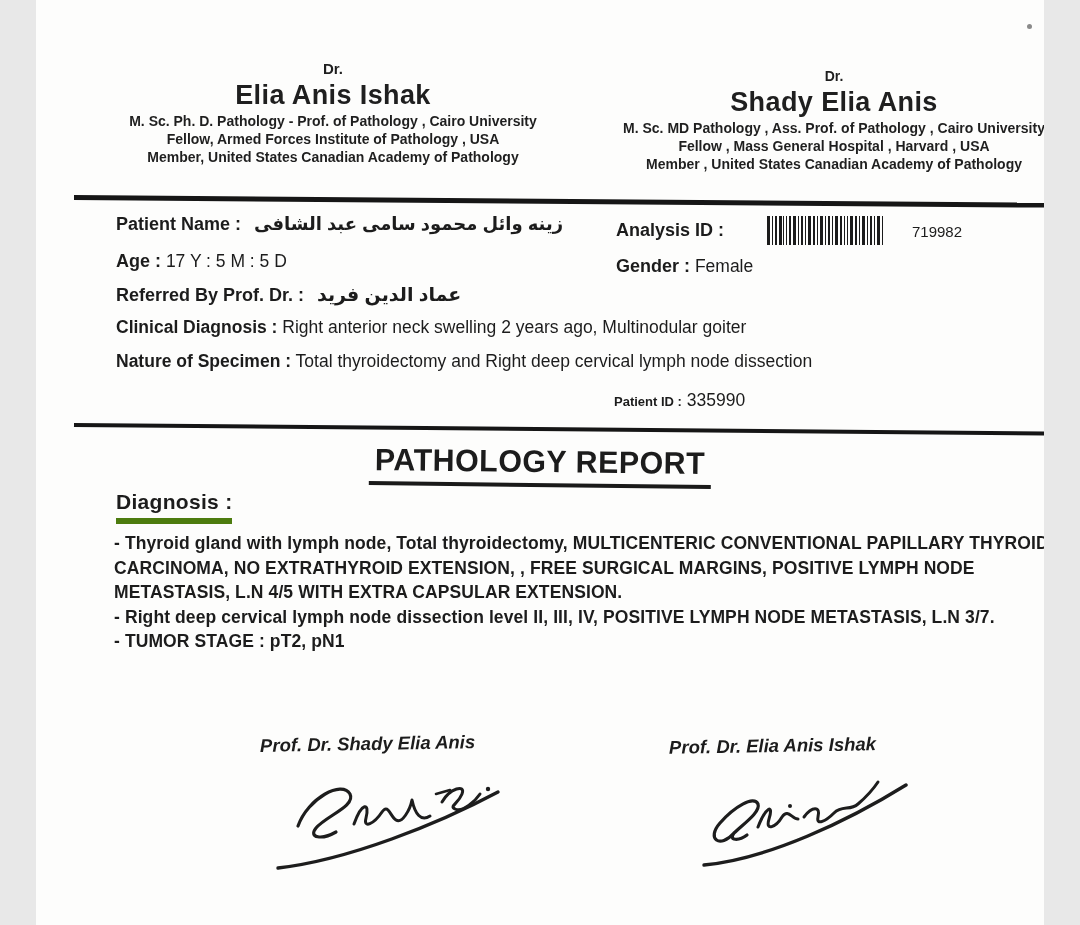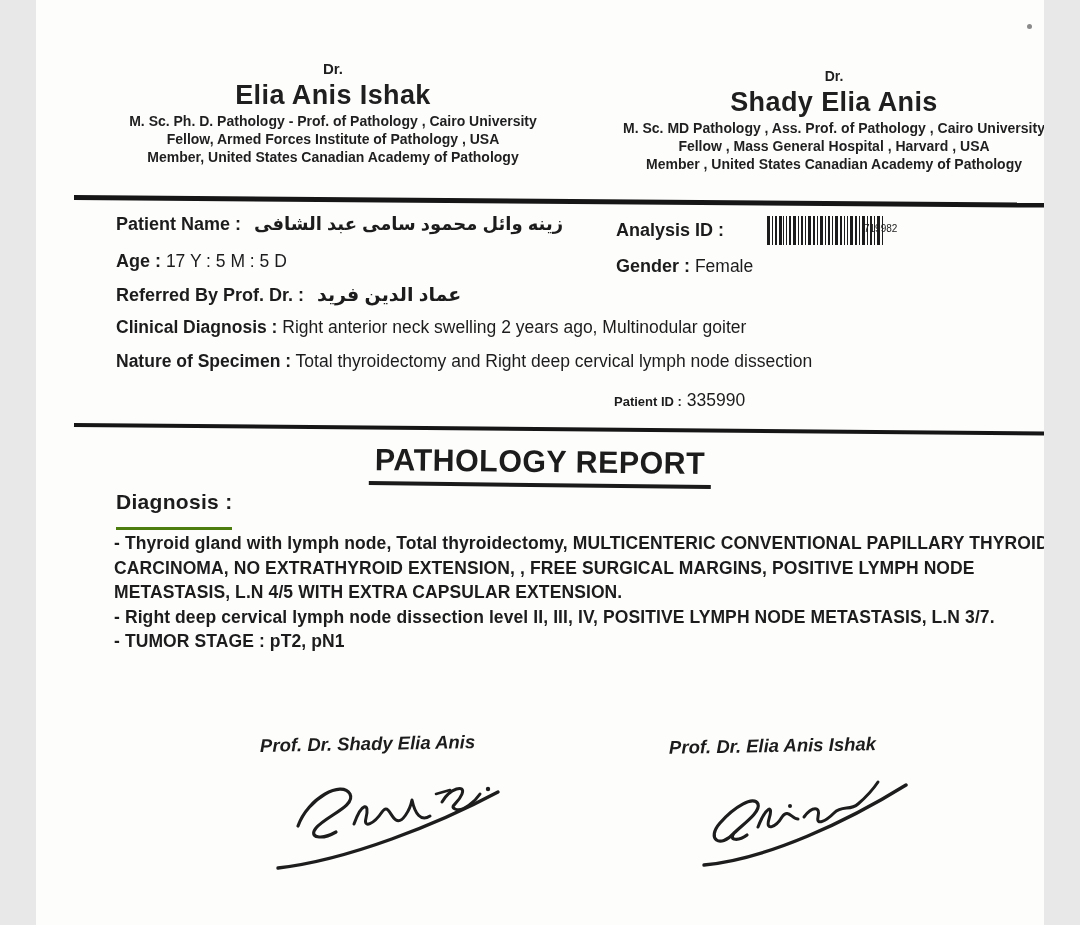--- a/index.html
+++ b/index.html
@@ -44,22 +44,22 @@
     letter-spacing: 0.5px;
     border-bottom: 4px solid #1a1a1a;
     padding: 0 6px 3px 6px;
     transform: scaleX(0.98);
   }
 
   .diag-heading {
     display: inline-block;
     font-size: 21px;
     font-weight: bold;
-    border-bottom: 3px solid #4d7c0f;
-    padding-bottom: 13px;
+    border-bottom: 6px solid #4d7c0f;
+    padding-bottom: 4px;
     letter-spacing: 0.3px;
   }
   .diag-body { width: 952px; font-size: 17.5px; font-weight: bold; line-height: 24.5px; letter-spacing: 0.1px; }
   .diag-body p { margin: 0; }
 
   .sig-name { font-size: 18.5px; font-weight: bold; font-style: italic; transform: rotate(-1deg); }
 
   .speck { position: absolute; background: #8a8a8a; border-radius: 50%; }
 
   svg .ink { stroke: #1d1d1d; fill: none; stroke-linecap: round; stroke-linejoin: round; }
@@ -130,21 +130,21 @@
         <rect x="88" y="0" width="2" height="29"></rect>
       <rect x="92" y="0" width="1" height="29"></rect>
         <rect x="95" y="0" width="3" height="29"></rect>
       <rect x="100" y="0" width="1" height="29"></rect>
         <rect x="103" y="0" width="2" height="29"></rect>
       <rect x="107" y="0" width="1" height="29"></rect>
         <rect x="110" y="0" width="3" height="29"></rect>
       <rect x="115" y="0" width="1" height="29"></rect>
     </g>
   </svg>
-  <div class="abs row" style="left:828px; top:223px; font-size:10px;">719982</div>
+  <div class="abs row" style="left:876px; top:223px; font-size:15px;">719982</div>
 
   <div class="abs row" style="left:80px; top:251px;">
     <span class="lbl" style="font-size:18px;">Age :</span>
     <span class="val">17 Y : 5 M : 5 D</span>
   </div>
 
   <div class="abs row" style="left:580px; top:256px;">
     <span class="lbl" style="font-size:18px;">Gender :</span>
     <span class="val">Female</span>
   </div>

